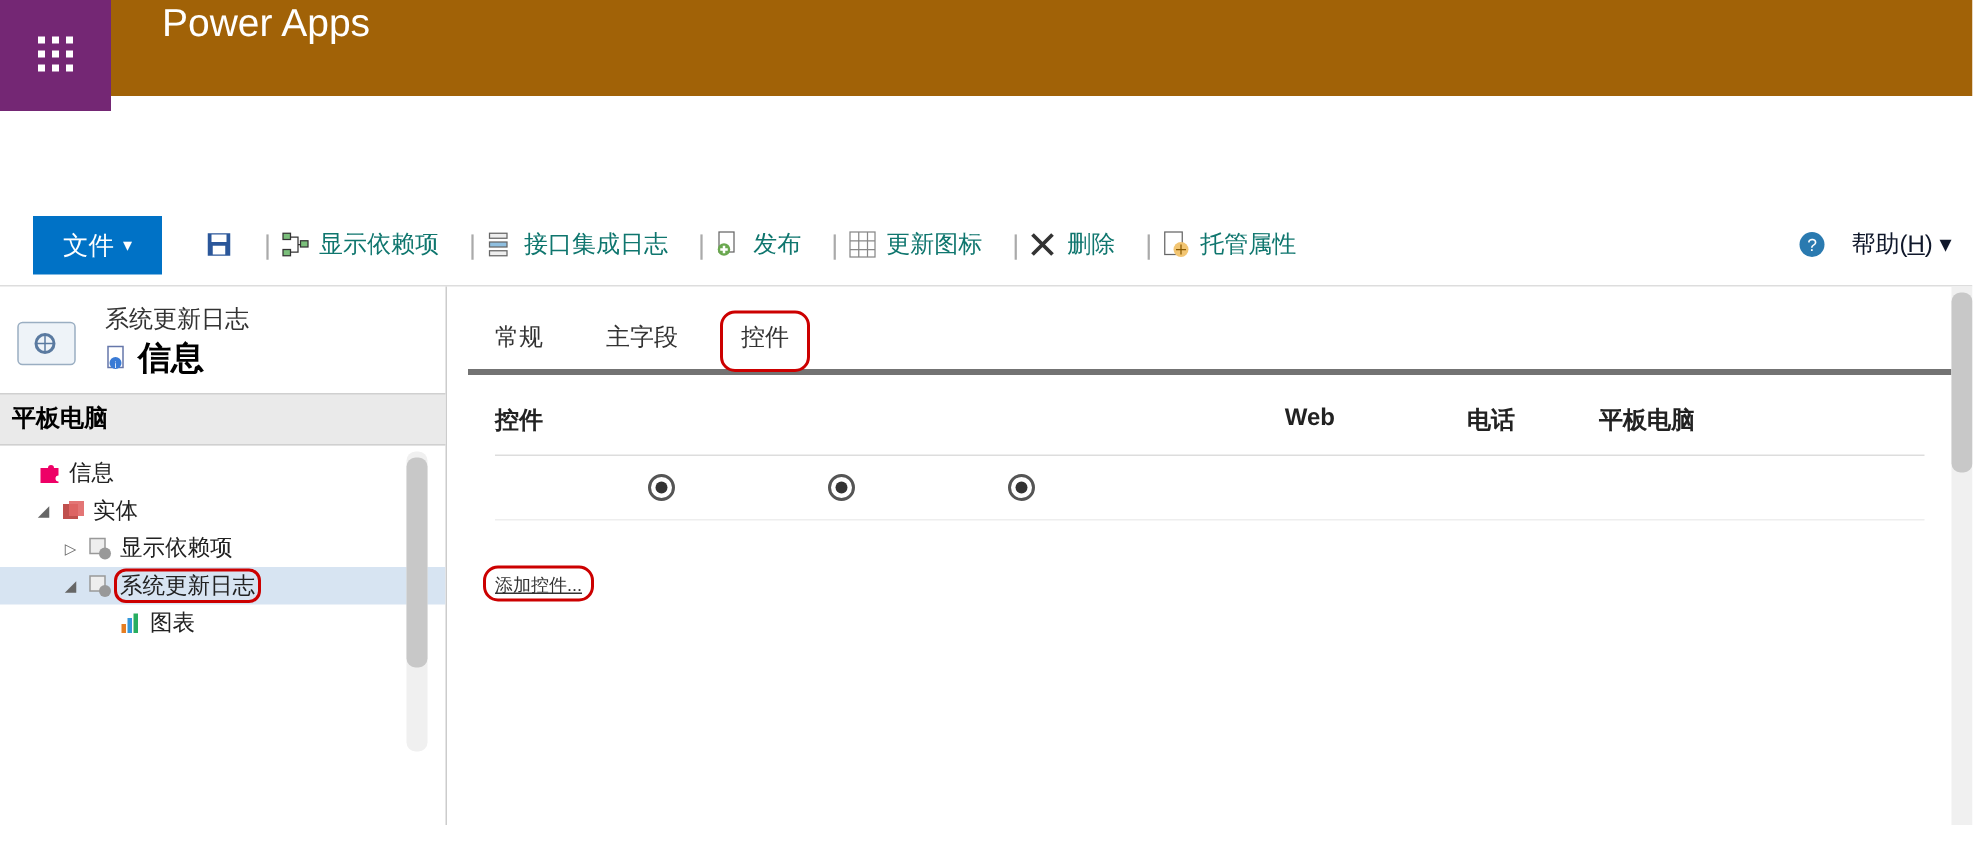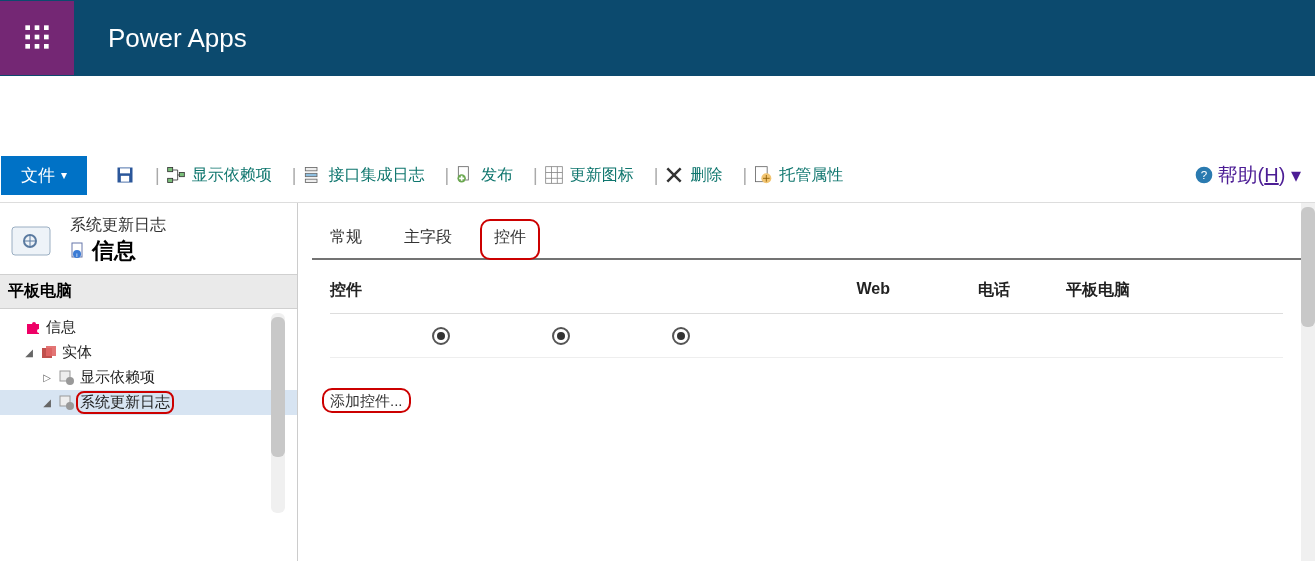--- a/index.html
+++ b/index.html
@@ -1,37 +1,37 @@
 <!DOCTYPE html>
 <html><head>
 <meta charset="utf-8">
 <style>
 * { box-sizing: border-box; margin: 0; padding: 0; }
 body { font-family: "Segoe UI", "Microsoft YaHei", sans-serif; font-size: 14px; background: #fff; width: 1315px; }
 
 
-.top-bar { height: 76px; background: #0c4a6e; display: flex; align-items: center; }
+.top-bar { height: 64px; background: #a16207; display: flex; }
 .waffle-box { width: 74px; height: 74px; background: #742774; display: flex; align-items: center; justify-content: center; }
 .waffle-icon svg { width: 28px; height: 28px; }
 .app-name { color: #fff; font-size: 26px; font-weight: 300; margin-left: 34px; }
 
 
 .upper-gap { height: 78px; background: #fff; }
 
 
-.toolbar-row { display: flex; align-items: center; height: 42px; padding-left: 1px; padding-right: 14px; justify-content: space-between; }
+.toolbar-row { display: flex; align-items: center; height: 42px; padding-left: 22px; padding-right: 14px; justify-content: space-between; }
 .file-btn { background: #0072c6; color: #fff; padding: 8px 20px; font-size: 17px; display:flex; align-items:center; cursor:pointer; }
 .file-btn .arrow { margin-left: 6px; font-size: 12px; }
 .toolbar-items { display: flex; align-items: center; margin-left: 28px; flex: 1; }
 .tb-item { display: flex; align-items: center; margin-right: 14px; cursor: pointer; }
 .tb-item .label { font-size: 16px; color: #0f766e; margin-left: 6px; }
 .sep { display: flex; align-items:center; color: #aaa; margin: 0 6px; font-size: 18px; }
 .tb-icon { width: 20px; height: 20px; display: flex; align-items:center; justify-content:center; }
 .help-area { display:flex; align-items:center; margin-left:auto; cursor:pointer; }
-.help-area .label { font-size: 20px; color: #4c1d95; margin-left: 4px; }
+.help-area .label { font-size: 16px; color: #0f172a; margin-left: 16px; }
 .underline { text-decoration: underline; }
 
 
 .main-area { display: flex; border-top: 1px solid #ddd; margin-top: 6px; height: 360px; }
 
 
 .left-panel { width: 298px; min-width:298px; border-right: 1px solid #ccc; display:flex; flex-direction:column; }
 .entity-header { display:flex; align-items:center; padding: 12px 8px 8px 10px; gap: 12px; }
 .entity-header-icon { width: 48px; height: 40px; display:flex; align-items:center; justify-content:center; }
 .entity-header-texts { display:flex; flex-direction:column; }
@@ -49,39 +49,39 @@
 .tree-row.selected { background: #d7e4f2; }
 .tree-row .expander { width: 14px; font-size: 10px; color: #666; text-align:center; }
 .tree-row .node-icon { width: 18px; height:18px; margin: 0 4px; display:flex; align-items:center; justify-content:center; }
 .tree-row .label { font-size: 15px; color: #222; }
 .indent-1 { padding-left: 22px; }
 .indent-2 { padding-left: 40px; }
 .indent-3 { padding-left: 74px; }
 
 
 .right-content { flex:1; position:relative; padding: 8px 14px; }
-.tabs { display:flex; gap: 30px; border-bottom: 2px solid #737373; padding: 12px 12px 0 12px; }
+.tabs { display:flex; gap: 30px; border-bottom: 4px solid #737373; padding: 12px 12px 0 12px; }
 .tab { padding: 4px 6px 10px 6px; font-size: 16px; color: #333; cursor:pointer; }
 .tab.active { font-weight: 400; }
 
 
 .hl { position: relative; }
 .hl::after { content:""; position:absolute; left:-8px; right:-8px; top:-4px; bottom:-2px; border:2px solid #c00; border-radius:10px; pointer-events:none; }
 .hl-tight::after { left:-4px; right:-4px; top:-2px; bottom:-2px; border-radius:8px; }
 
 .ctrl-table { margin: 20px 18px; }
 .ctrl-header { display:flex; font-size: 16px; font-weight: 600; color: #222; border-bottom: 1px solid #ddd; padding-bottom: 12px; }
 .ctrl-col-name { flex: 0 0 440px; }
 .ctrl-col { flex: 0 0 120px; text-align: right; }
 .ctrl-row { display:flex; align-items:center; font-size: 16px; color:#333; padding: 12px 0; border-bottom: 1px solid #eee; }
 .radio-dot { width:18px; height:18px; border:2px solid #555; border-radius:50%; display:inline-flex; align-items:center; justify-content:center; }
 .radio-dot .inner { width:8px; height:8px; background:#333; border-radius:50%; }
 
 .add-ctrl-wrap { margin: 14px 18px; display:inline-block; }
-.add-ctrl-link { font-size: 15px; color:#333; cursor:pointer; }
+.add-ctrl-link { font-size: 12px; color:#333; text-decoration: underline; cursor:pointer; }
 
 .right-scrollbar { position:absolute; right:0; top:0; width:14px; height:100%; background:#f0f0f0; }
 .right-scrollbar .thumb { position:absolute; top:4px; left:0; width:14px; height:120px; background:#c8c8c8; border-radius:6px; }
 
 </style>
 </head>
 <body>
 
 <div class="top-bar">
   <div class="waffle-box">
@@ -259,20 +259,30 @@
         <div class="tree-row indent-2 selected">
           <span class="expander">◢</span>
           <span class="node-icon">
               <svg viewBox="0 0 16 16" width="16" height="16">
                 <rect x="1" y="1" width="10" height="10" fill="#eee" stroke="#999"></rect>
                 <circle cx="11" cy="11" r="4" fill="#999"></circle>
               </svg>
             </span>
           <span class="label hl hl-tight">系统更新日志</span>
         </div>
+        <div class="tree-row indent-3">
+          <span class="node-icon">
+              <svg viewBox="0 0 16 16" width="16" height="16">
+                <rect x="2" y="8" width="3" height="6" fill="#e67e22"></rect>
+                <rect x="6" y="4" width="3" height="10" fill="#3498db"></rect>
+                <rect x="10" y="1" width="3" height="13" fill="#27ae60"></rect>
+              </svg>
+            </span>
+          <span class="label">图表</span>
+        </div>
       </div>
     </div>
   </div>
 
   <div class="right-content">
     <div class="right-scrollbar">
         <div class="thumb"></div>
       </div>
 
     <div class="tabs">

